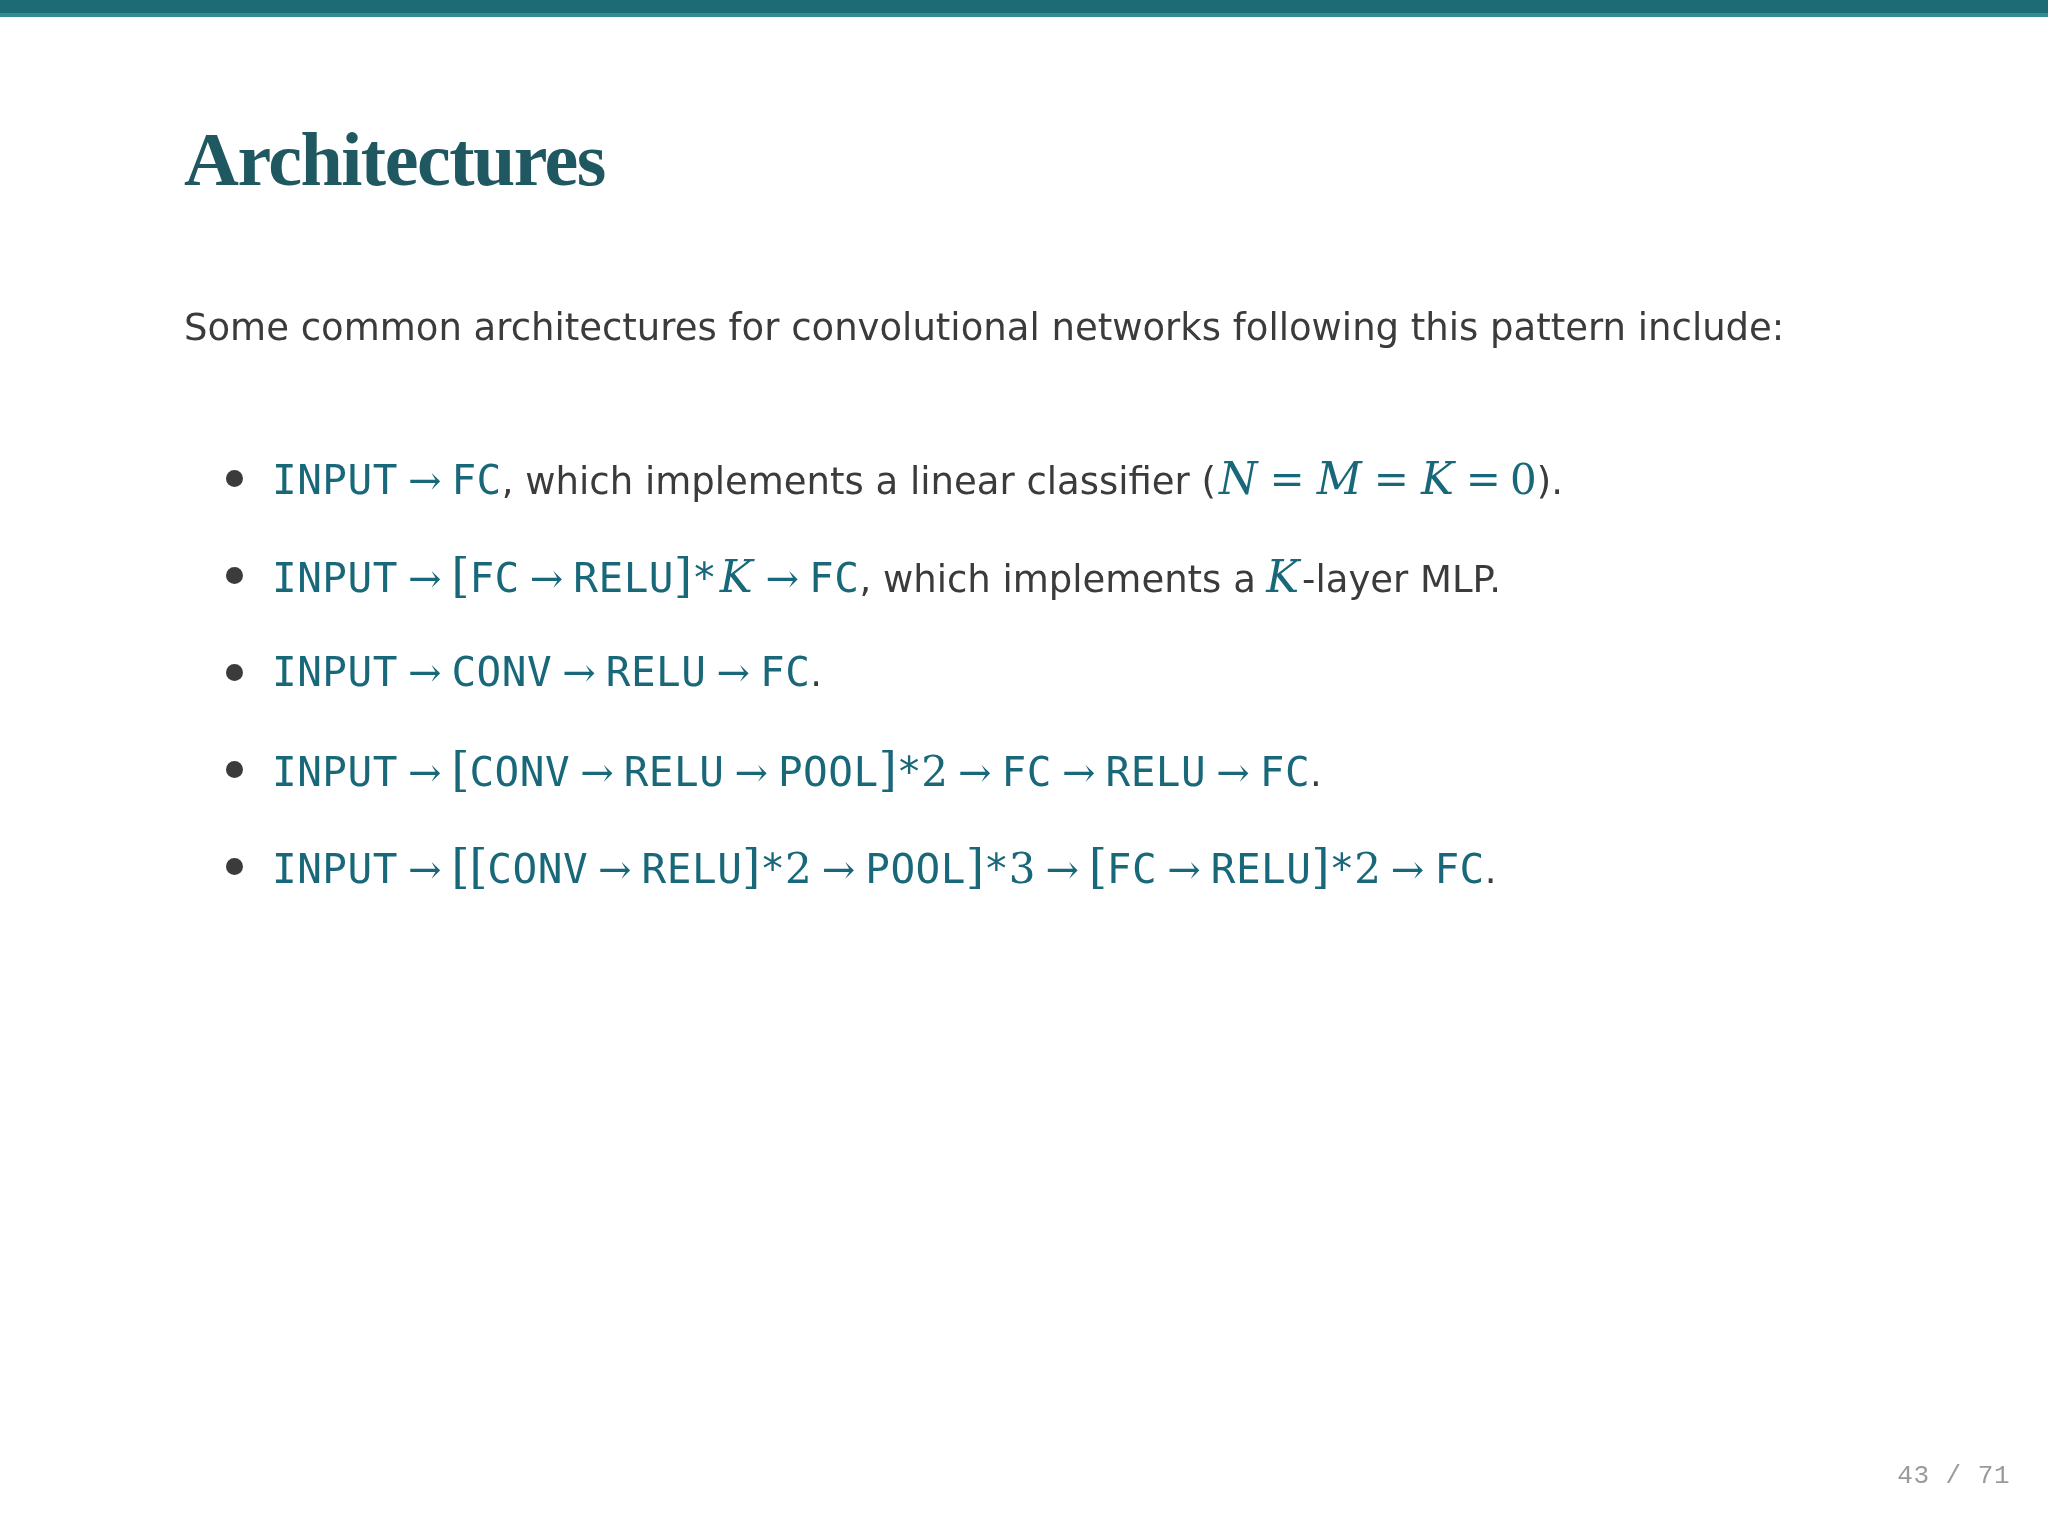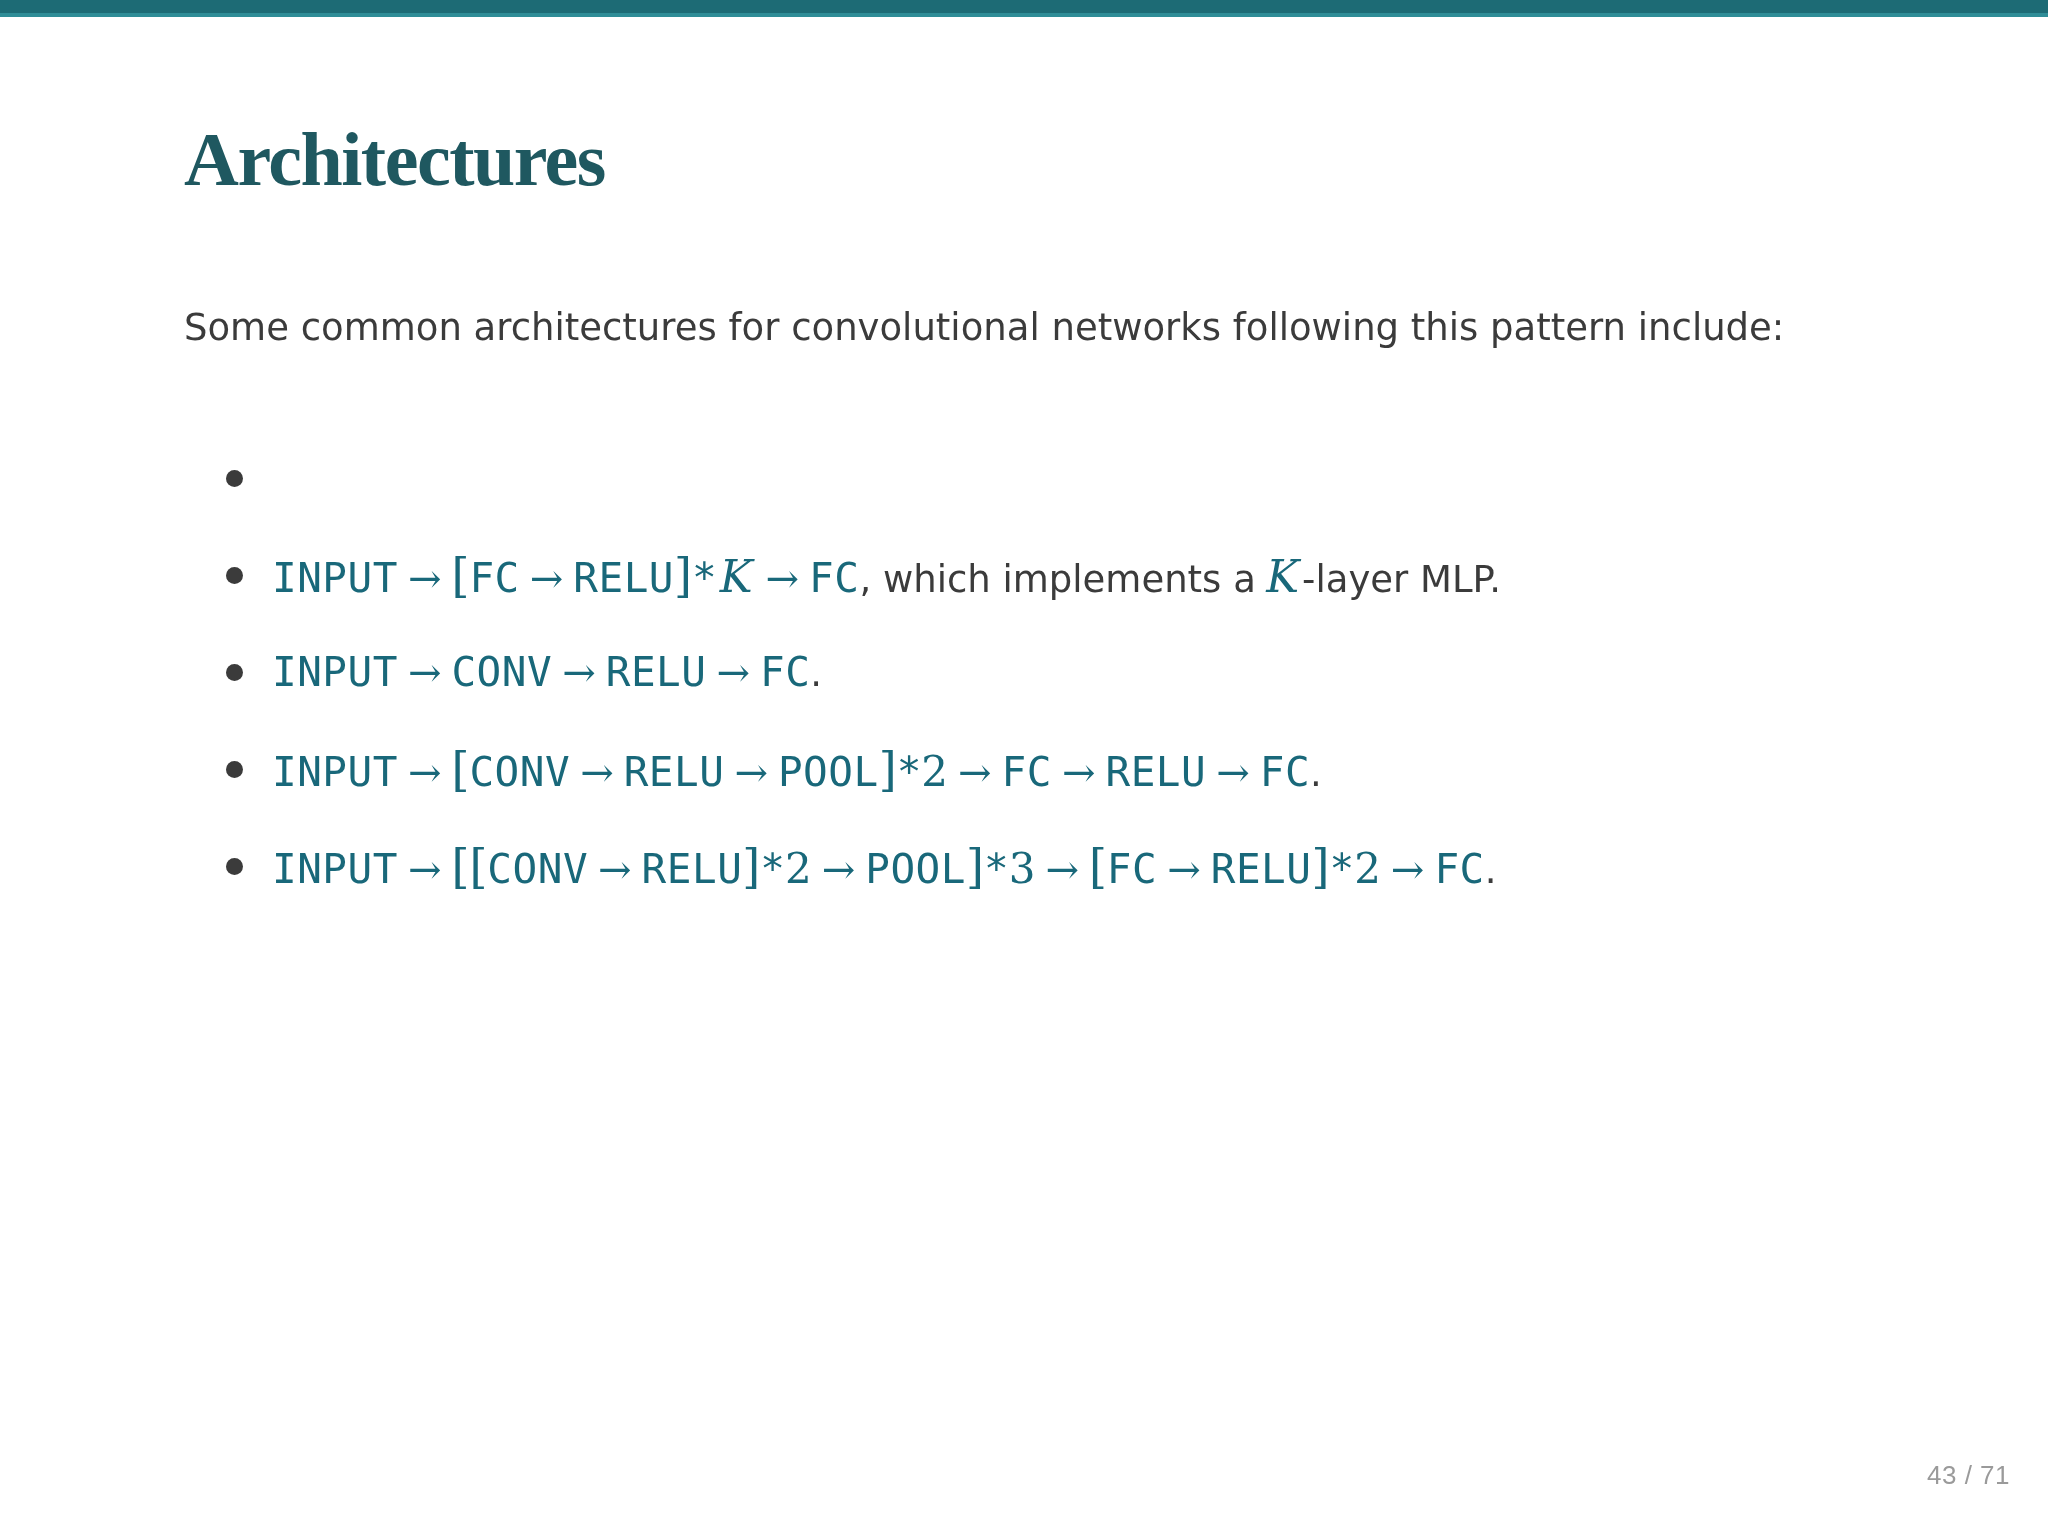--- a/index.html
+++ b/index.html
@@ -138,39 +138,40 @@
     font-family: "DejaVu Sans", "Liberation Sans", sans-serif;
     font-size: 37px;
     color: #3b3b3b;
   }
 
   
   #page-number {
     position: absolute;
     right: 38px;
     bottom: 42px;
-    font-family: Liberation Sans, sans-serif;
+    font-family: Liberation Mono, monospace;
     font-size: 26px;
     color: #9a9a9a;
     letter-spacing: 0.5px;
   }
 </style>
 </head>
 <body>
 
 <div id="top-bar-dark"></div>
 <div id="top-bar-light"></div>
 
 <h1 id="slide-title">Architectures</h1>
 
 <p id="intro-paragraph">Some common architectures for convolutional networks following this pattern include:</p>
 
 <ul id="arch-list">
     <li>
       <span class="bullet-dot"></span>
+      <span class="arch-line"><span class="tt">INPUT</span><span class="arrow">→</span><span class="tt">FC</span><span class="prose">, which implements a linear classiﬁer (</span><span class="mi">N</span><span class="mo">=</span><span class="mi">M</span><span class="mo">=</span><span class="mi">K</span><span class="mo">=</span><span class="mn">0</span><span class="prose">).</span></span>
     </li>
     <li>
       <span class="bullet-dot"></span>
       <span class="arch-line"><span class="tt">INPUT</span><span class="arrow">→</span><span class="brk">[</span><span class="tt">FC</span><span class="arrow">→</span><span class="tt">RELU</span><span class="brk">]</span><span class="star">*</span><span class="mi">K</span><span class="arrow">→</span><span class="tt">FC</span><span class="prose">, which implements a </span><span class="mi">K</span><span class="prose">-layer MLP.</span></span>
     </li>
     <li>
       <span class="bullet-dot"></span>
       <span class="arch-line"><span class="tt">INPUT</span><span class="arrow">→</span><span class="tt">CONV</span><span class="arrow">→</span><span class="tt">RELU</span><span class="arrow">→</span><span class="tt">FC</span><span class="prose">.</span></span>
     </li>
     <li>

